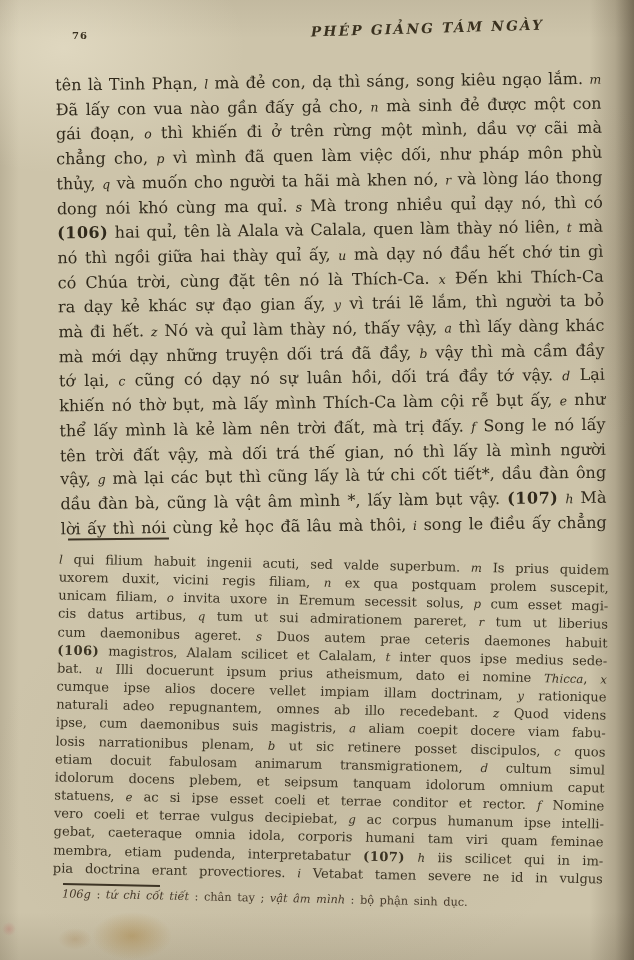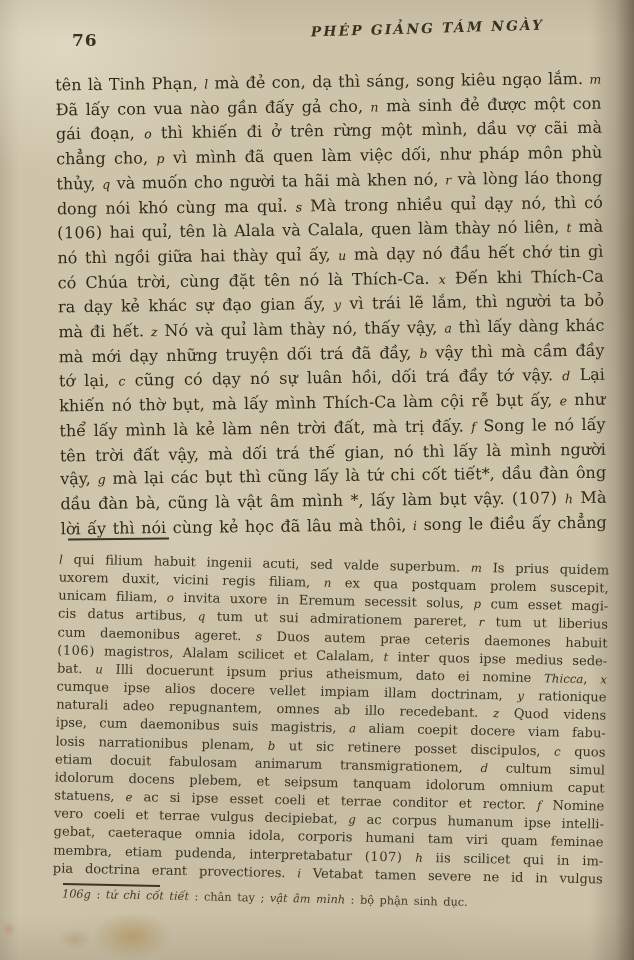--- a/index.html
+++ b/index.html
@@ -20,32 +20,32 @@
   .stain{position:absolute;pointer-events:none;}
   .stain.s1{left:92px;top:912px;width:80px;height:48px;
     background:radial-gradient(closest-side, rgba(158,112,34,.38), rgba(158,112,34,0));}
   .stain.s2{left:58px;top:928px;width:34px;height:22px;opacity:.6;
     background:radial-gradient(closest-side, rgba(150,100,40,.35), rgba(150,100,40,0));}
   .stain.s3{left:2px;top:922px;width:14px;height:14px;opacity:.55;
     background:radial-gradient(closest-side, rgba(190,90,90,.5), rgba(190,90,90,0));}
 
   .pagenum{
     position:absolute;left:72px;top:30px;
-    font-size:17px;font-weight:bold;letter-spacing:1px;color:#39301f;
+    font-size:10px;font-weight:bold;letter-spacing:1px;color:#39301f;
   }
   .running-title{
     position:absolute;left:225px;top:20px;width:405px;text-align:center;
     transform:rotate(-1.7deg);
     font-style:italic;font-weight:600;font-size:13.8px;letter-spacing:2.2px;
     color:#3a311f;white-space:nowrap;
   }
 
   .textblock .line{text-align:justify;text-align-last:justify;}
   .textblock i{font-style:italic;}
-  .textblock b{font-weight:normal;letter-spacing:.5px;}
+  .textblock b{font-weight:bold;letter-spacing:.5px;}
 
   .viet{
     position:absolute;left:58px;top:70px;width:546px;
     font-size:16px;line-height:23.7px;
     transform:rotate(-0.7deg);
     color:#30291b;
   }
   .viet i{font-size:.78em;}
 
   .latin{

